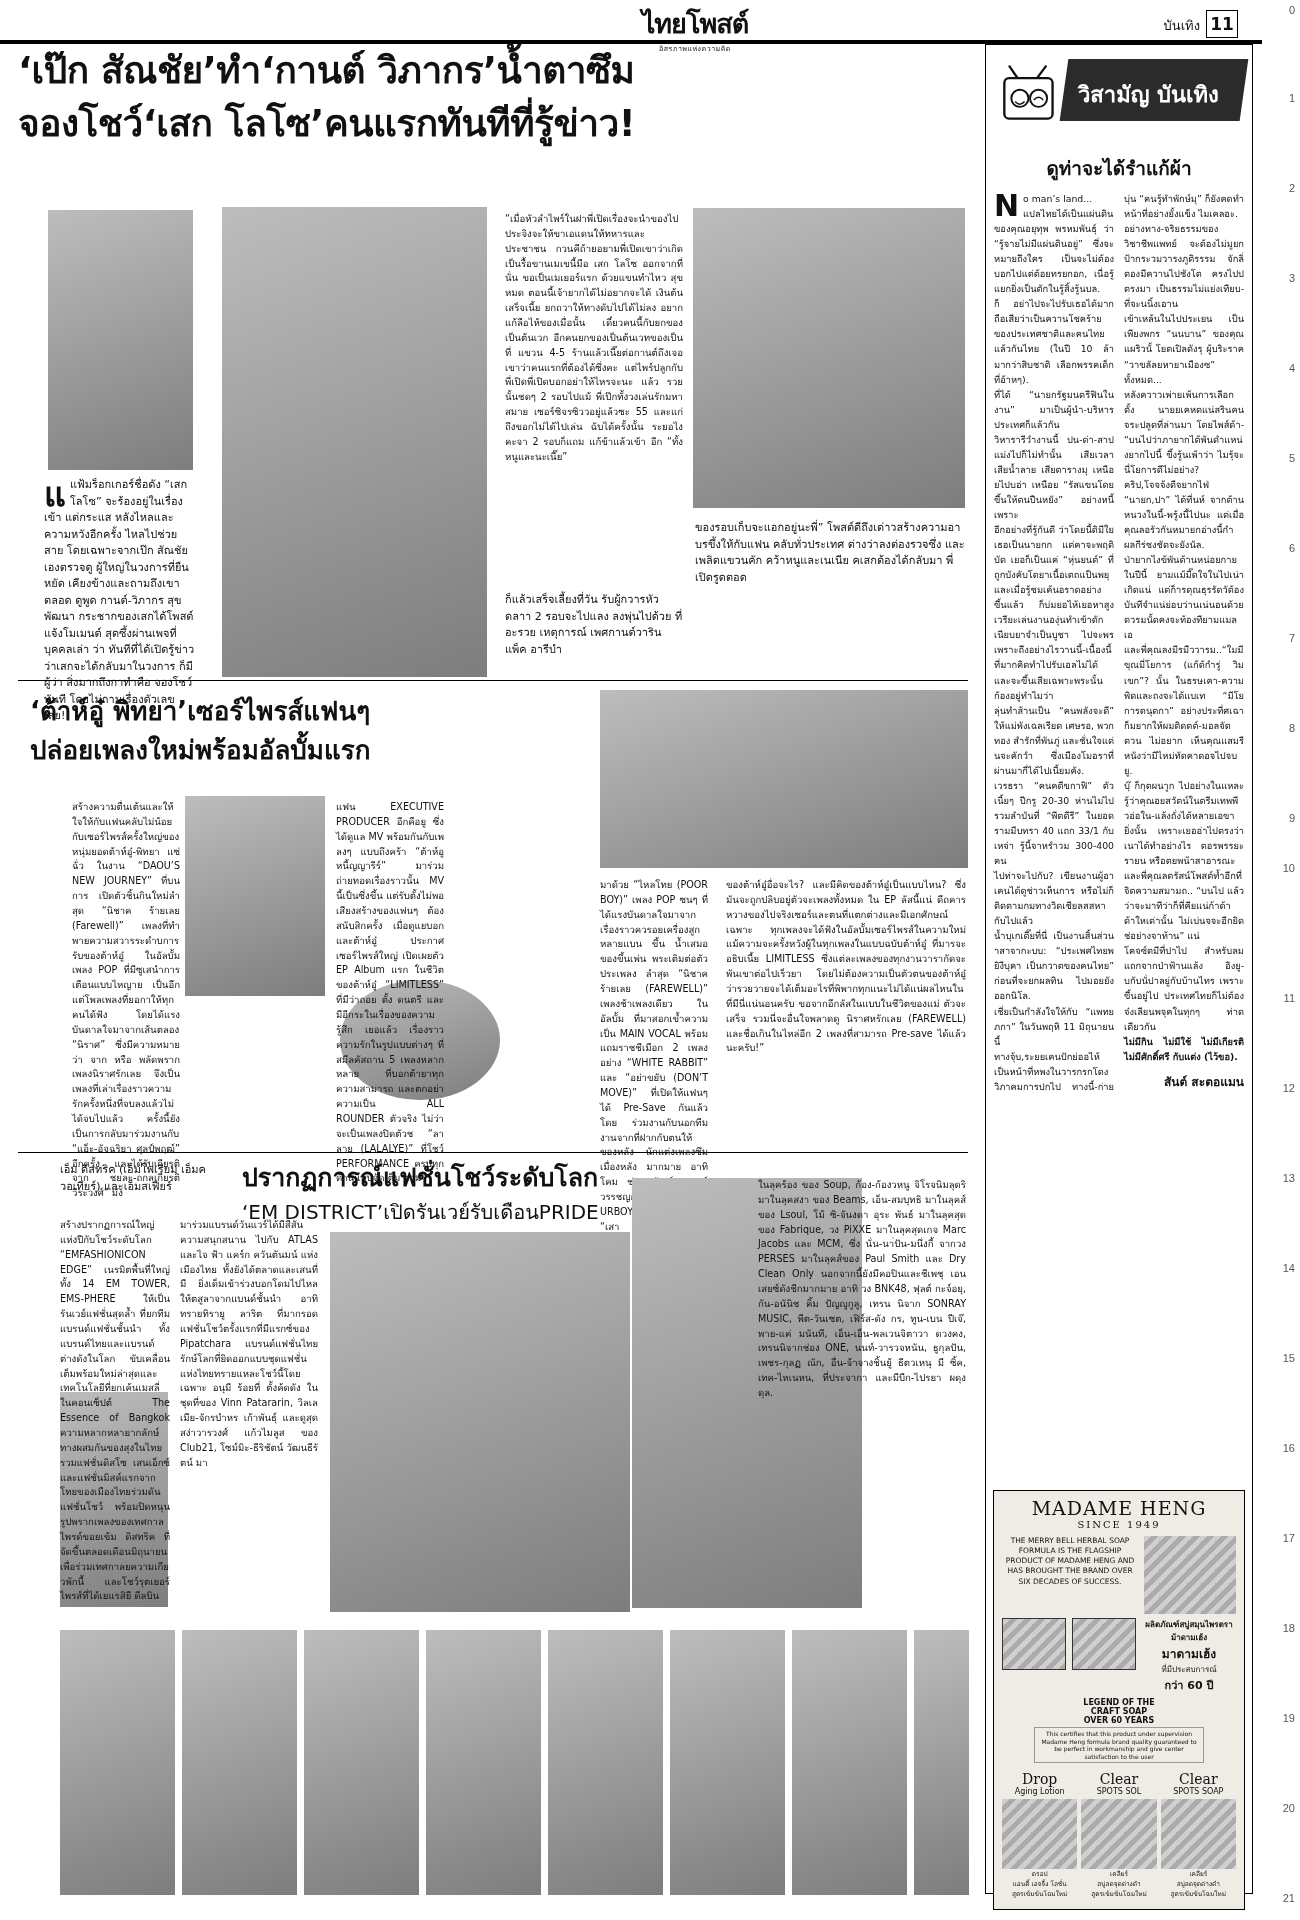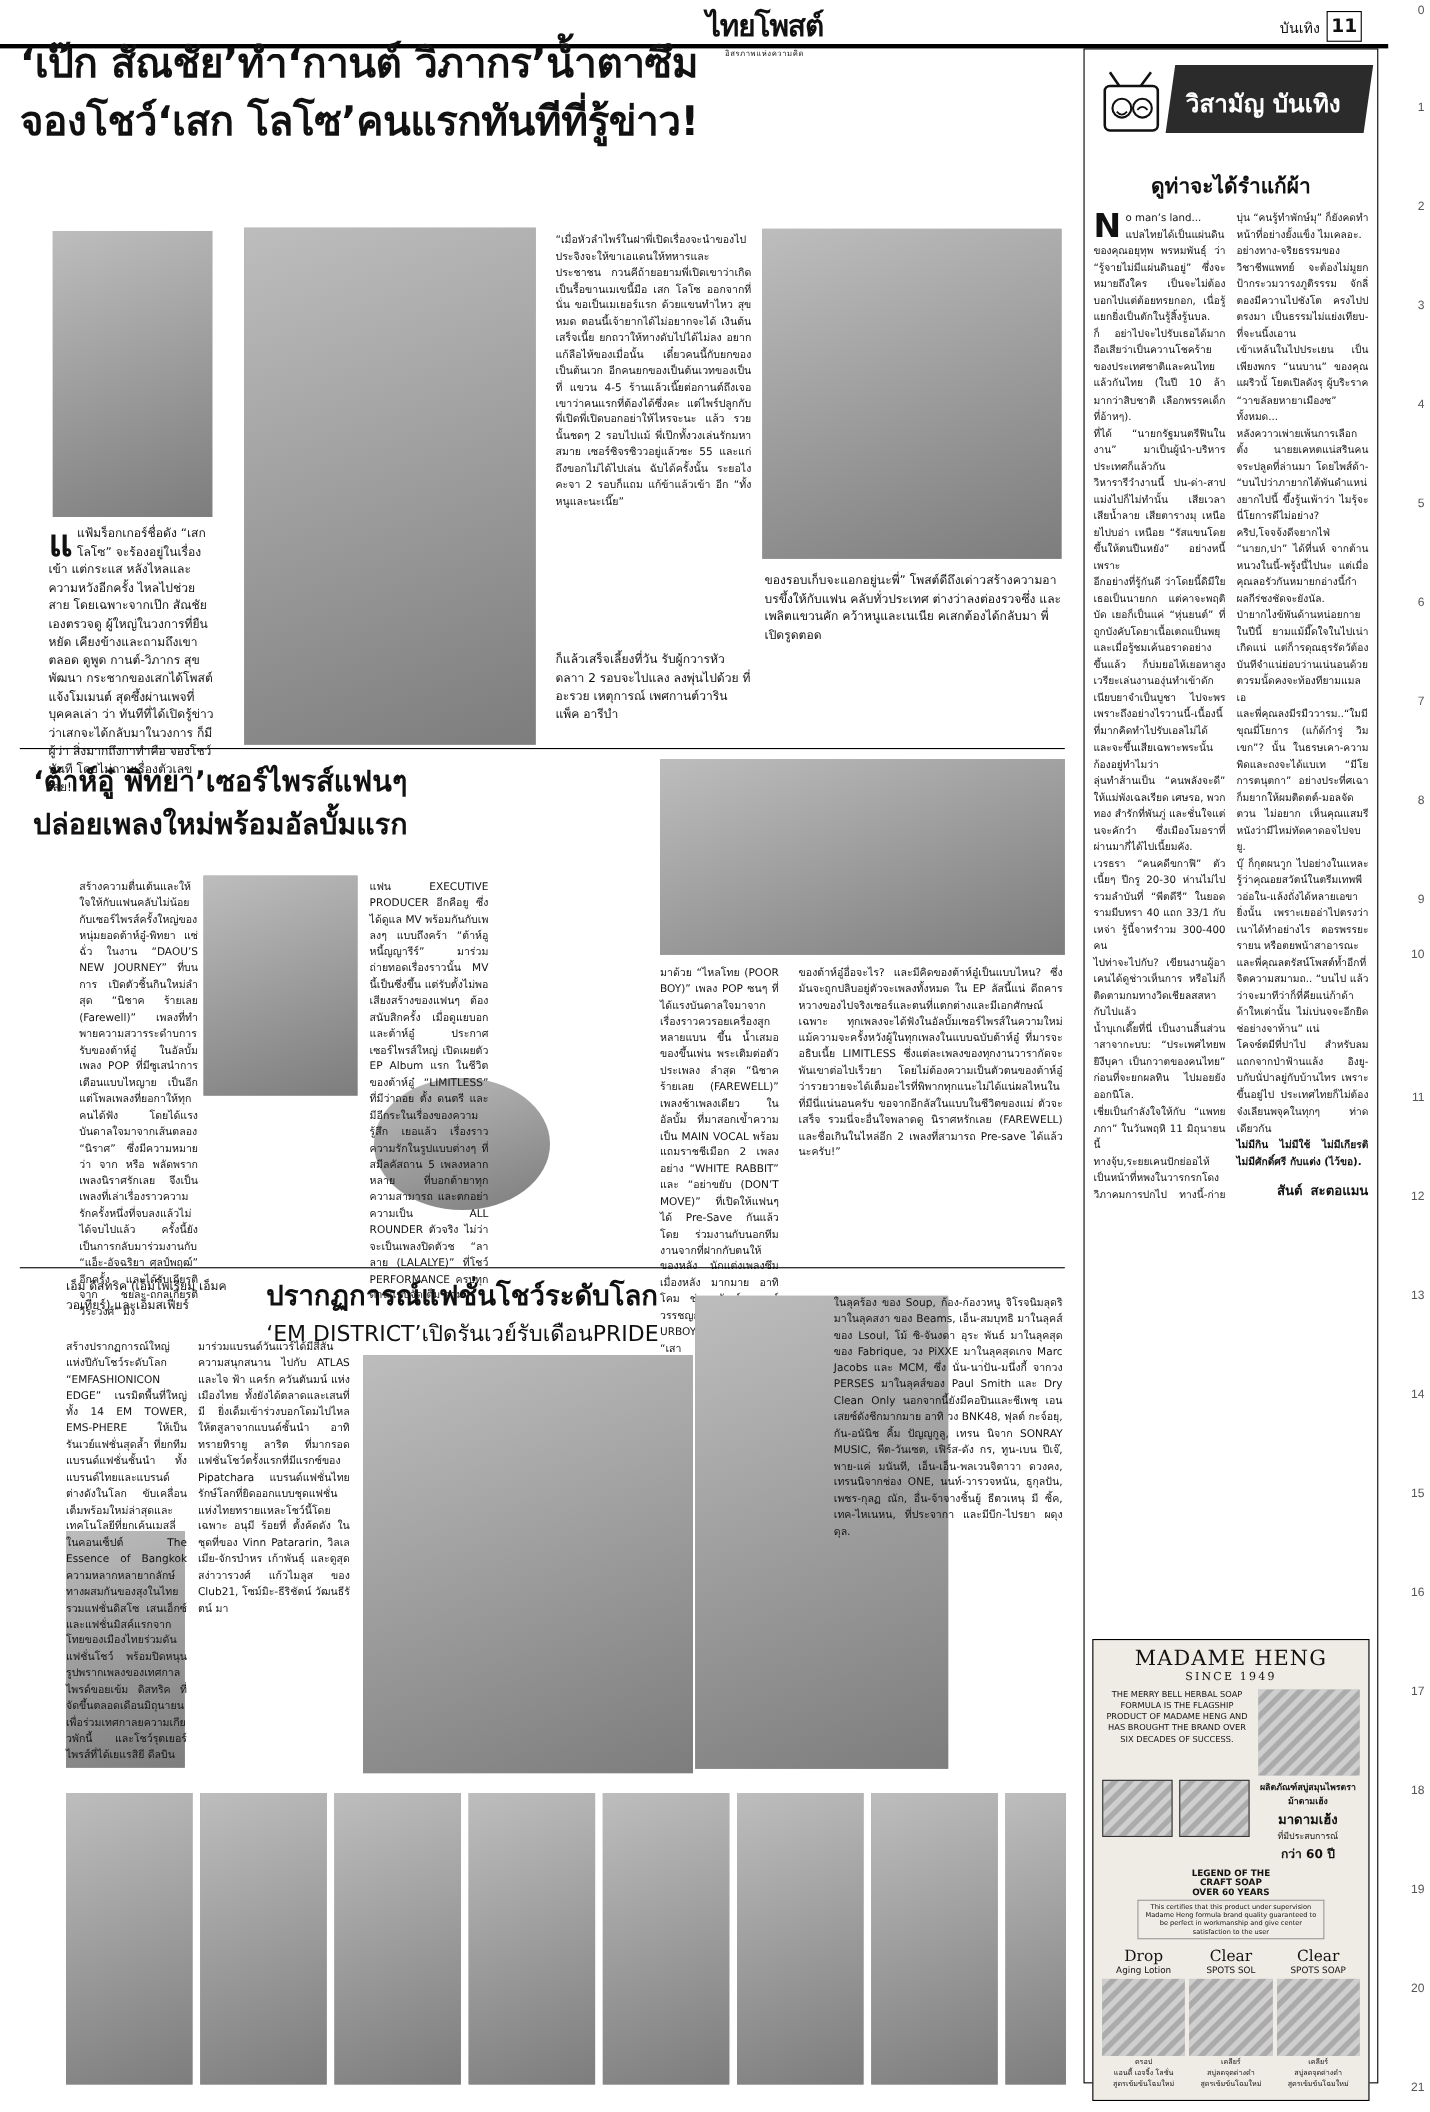--- a/index.html
+++ b/index.html
@@ -38,21 +38,21 @@
   .h3b{font-size:20px;font-weight:normal;}
 
   
   .rail{position:absolute;left:985px;top:44px;width:268px;height:1850px;border-left:1px solid #000;border-right:1px solid #000;border-top:1px solid #000;border-bottom:1px solid #000;box-sizing:border-box;padding:6px 8px;}
   .railhead{height:96px;position:relative;border-bottom:0;}
   .tvicon{position:absolute;left:4px;top:10px;width:78px;height:70px;}
   .railtitle{position:absolute;left:78px;top:22px;font-size:22px;font-weight:bold;}
   .railsub{text-align:center;font-size:19px;font-weight:bold;margin:6px 0 8px;}
   .coltext{font-size:9.3px;line-height:1.62;text-align:justify;}
   .dropcap{float:left;font-size:30px;line-height:26px;font-weight:bold;padding:2px 4px 0 0;}
-  .signature{text-align:right;font-size:12px;font-weight:bold;margin-top:8px;font-family:Liberation Mono, monospace;}
+  .signature{text-align:right;font-size:12px;font-weight:bold;margin-top:8px;}
 
   
   .ad{position:absolute;left:993px;top:1490px;width:252px;height:420px;border:1px solid #000;box-sizing:border-box;background:#efece6;}
   .adtitle{text-align:center;font-family:"DejaVu Serif",serif;font-size:19px;letter-spacing:1px;margin-top:6px;}
   .adsince{text-align:center;font-size:10px;font-family:"DejaVu Serif",serif;letter-spacing:2px;}
   .adline{font-size:7.5px;line-height:1.35;text-align:center;}
   .adbox{border:1px solid #333;}
 </style>
 </head>
 <body>
@@ -88,21 +88,21 @@
     <span style="top:1262px">14</span>
     <span style="top:1352px">15</span>
     <span style="top:1442px">16</span>
     <span style="top:1532px">17</span>
     <span style="top:1622px">18</span>
     <span style="top:1712px">19</span>
     <span style="top:1802px">20</span>
     <span style="top:1892px">21</span>
   </div>
 
-  <div style="position:absolute;left:18px;top:32px;width:950px;">
+  <div style="position:absolute;left:18px;top:45px;width:950px;">
     <div class="headline">‘เป๊ก สัณชัย’ทำ‘กานต์ วิภากร’น้ำตาซึม</div>
     <div class="headline l2">จองโชว์‘เสก โลโซ’คนแรกทันทีที่รู้ข่าว!</div>
   </div>
 
   <div class="ph phd" style="position:absolute;left:48px;top:210px;width:145px;height:260px;"></div>
   <div class="ph phd" style="position:absolute;left:222px;top:207px;width:265px;height:470px;"></div>
   <div class="ph phd" style="position:absolute;left:693px;top:208px;width:272px;height:300px;"></div>
 
   <div style="position:absolute;left:44px;top:477px;width:152px;">
     <div class="dropq" style="float:left;margin:4px 4px 0 0;">แ</div>

